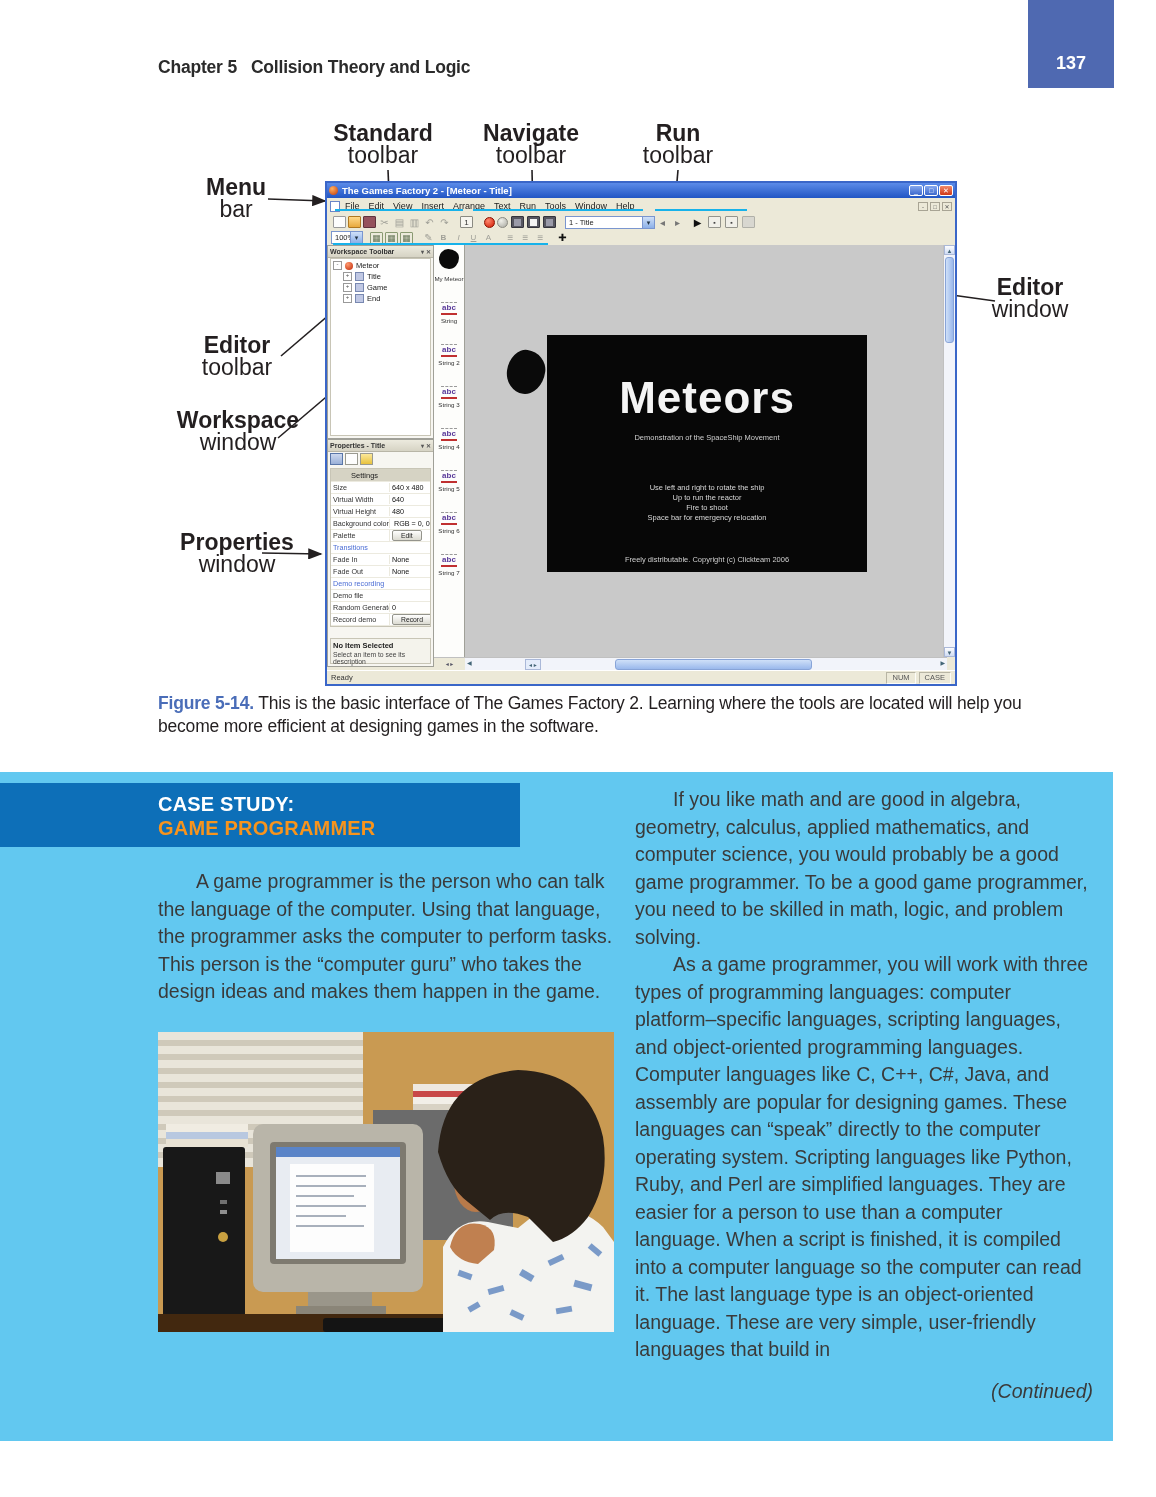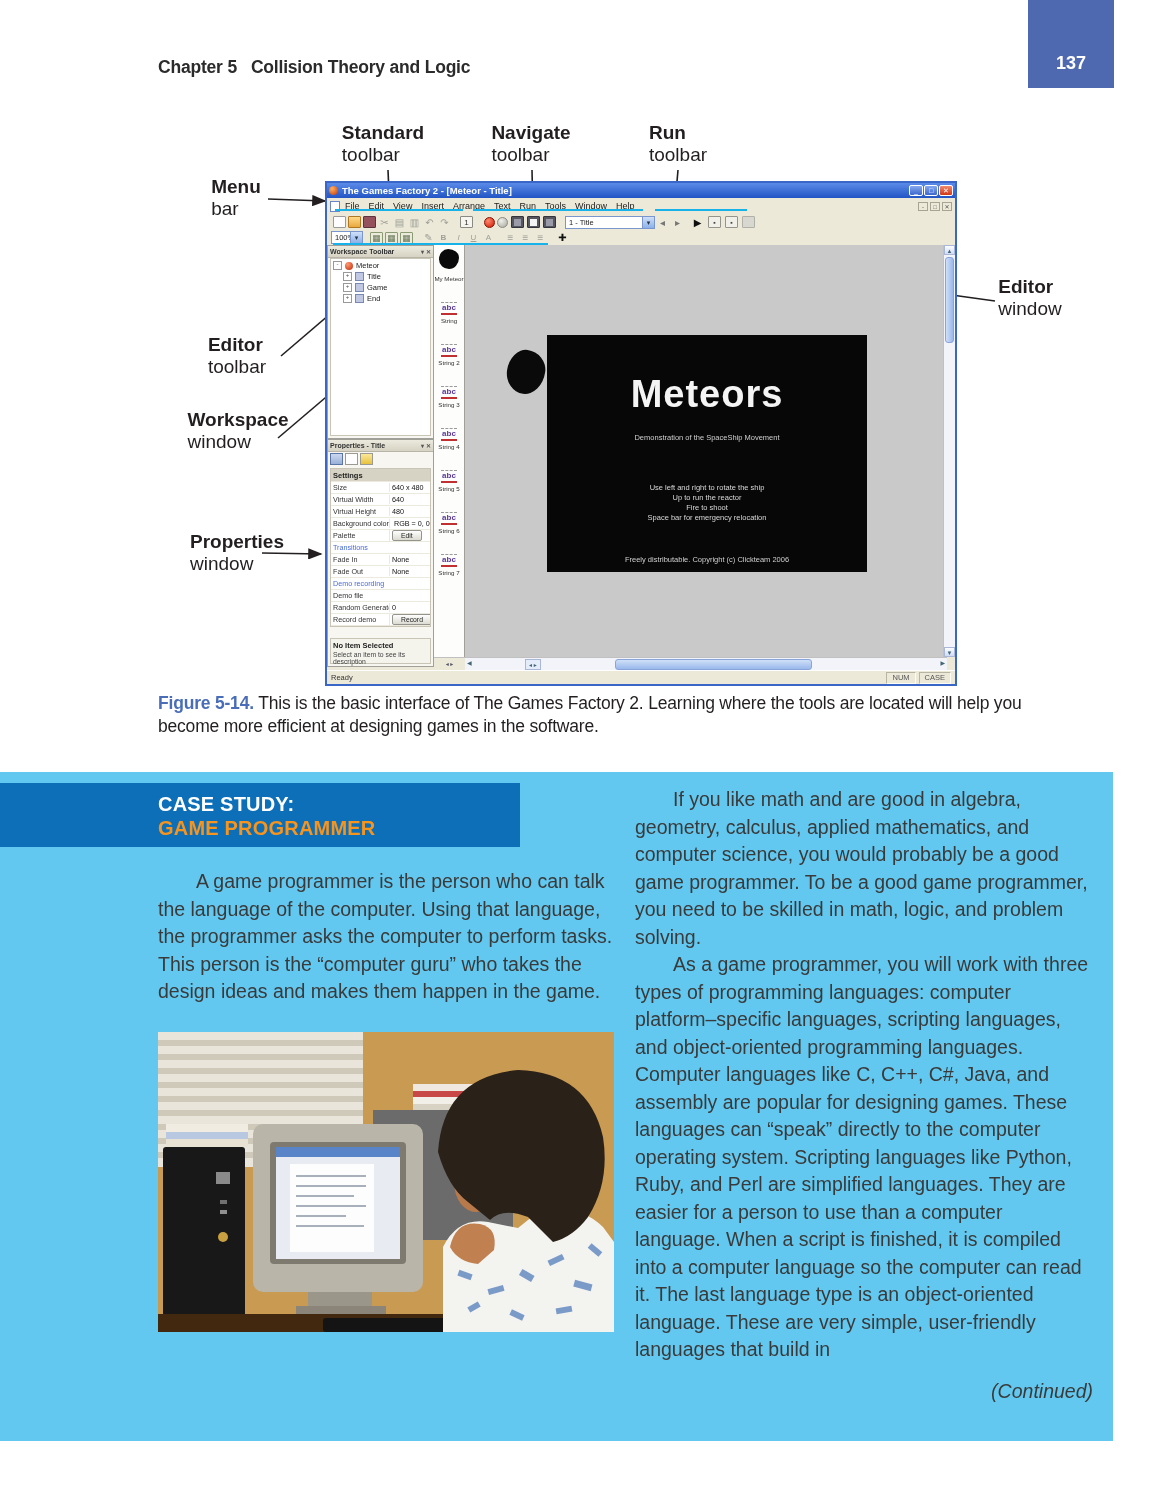--- a/index.html
+++ b/index.html
@@ -8,22 +8,22 @@
 
   
   .chapter-header{position:absolute;left:158px;top:57px;font-size:17.5px;font-weight:bold;
                   letter-spacing:-.2px;color:#2b2b2b;}
   .chapter-header .chap{margin-right:14px;}
   .page-number-box{position:absolute;left:1028px;top:0;width:86px;height:88px;background:#4f69b1;}
   .page-number-box span{position:absolute;left:0;right:0;bottom:14px;text-align:center;
                         color:#fff;font-weight:bold;font-size:18px;}
 
   
-  .callout{position:absolute;transform:translateX(-50%);
-           font-size:19px;line-height:22px;color:#231f20;white-space:nowrap;}
+  .callout{position:absolute;text-align:center;transform:translateX(-50%);
+           font-size:23px;line-height:22px;color:#231f20;white-space:nowrap;}
   .callout .c1{font-weight:bold;}
   .fig-arrows{position:absolute;left:0;top:0;pointer-events:none;}
 
   
   .app-window{position:absolute;left:325px;top:181px;width:632px;height:505px;
               background:#ece9d8;border:2px solid #3a66c8;box-sizing:border-box;
               font-family:"Liberation Sans",sans-serif;}
   .titlebar{position:absolute;left:0;top:0;right:0;height:15px;display:flex;align-items:center;
             background:linear-gradient(#5b8be8,#2155c4);padding:0 2px;box-sizing:border-box;}
   .app-ball{width:9px;height:9px;border-radius:50%;background:radial-gradient(circle at 35% 30%,#ffb060,#c03808);}
@@ -113,21 +113,21 @@
   .tico{width:7px;height:7px;background:#c0c8e4;border:1px solid #7888b0;}
 
   .properties-panel{top:256px;height:228px;}
   .ptabs{position:absolute;left:2px;top:13px;display:flex;gap:2px;}
   .ptab{width:13px;height:12px;border:1px solid #9a9a90;box-sizing:border-box;}
   .ptab.t1{background:linear-gradient(#cdd8ee,#9ab0d8);border-color:#5a76a8;}
   .ptab.t2{background:#fdfdfd;}
   .ptab.t3{background:linear-gradient(#fbe89a,#e8c23e);}
   .ptable{position:absolute;left:2px;right:2px;top:28px;background:#fff;border:1px solid #c8c5b6;}
   .prow{display:flex;align-items:center;height:11px;border-bottom:1px solid #eceadf;font-size:7.2px;}
-  .prow.phead{background:#d6d3c4;font-weight:bold;font-size:7.5px;color:#222;padding-left:2px;height:12px;}
+  .prow.phead{background:#d6d3c4;font-weight:normal;font-size:7.5px;color:#222;padding-left:20px;height:12px;}
   .plabel{width:56px;padding-left:2px;color:#333;white-space:nowrap;overflow:hidden;}
   .pval{flex:1;padding-left:2px;border-left:1px solid #eceadf;color:#111;white-space:nowrap;overflow:hidden;
         display:flex;align-items:center;}
   .prow.plink{color:#4a6cd4;padding-left:2px;}
   .swatch{width:7px;height:7px;background:#000;display:inline-block;margin-right:2px;}
   .pbtn{border:1px solid #94948c;border-radius:2px;background:linear-gradient(#fefefe,#dcdbd2);
         padding:0 8px;font-size:6.8px;height:9px;line-height:9px;color:#222;}
   .pfoot{position:absolute;left:2px;right:2px;bottom:2px;height:26px;background:#f4f3ec;
          border:1px solid #c8c5b6;box-sizing:border-box;padding:2px;}
   .pfoot .pf1{font-size:7.5px;font-weight:bold;color:#222;}
@@ -140,21 +140,21 @@
   .obj-meteor .blob{width:20px;height:20px;}
   .obj-label{display:block;font-size:6.2px;color:#333;margin-top:2px;white-space:nowrap;}
   .obj-item{margin-top:14px;}
   .abc-icon{display:inline-block;font-size:8px;font-weight:bold;color:#5a3a9a;border-bottom:2px solid #c03030;
             border-top:1px dashed #9a9a9a;line-height:10px;padding:0 1px;}
 
   .editor-area{position:absolute;left:138px;top:62px;width:482px;height:412px;background:#c9c9c9;overflow:hidden;}
   .blob-floating{position:absolute;left:42px;top:105px;width:38px;height:44px;transform:rotate(8deg);}
   .game-frame{position:absolute;left:82px;top:90px;width:320px;height:237px;background:#070707;}
   .gs-title{position:absolute;left:0;right:0;top:38px;text-align:center;color:#f4f4f4;
-            font-size:38px;font-weight:bold;letter-spacing:1px;}
+            font-size:44px;font-weight:bold;letter-spacing:1px;}
   .gs-sub{position:absolute;left:0;right:0;top:98px;text-align:center;color:#cfcfcf;font-size:7.5px;}
   .gs-instr{position:absolute;left:0;right:0;top:148px;text-align:center;color:#d8d8d8;
             font-size:7.5px;line-height:10px;}
   .gs-copy{position:absolute;left:0;right:0;top:220px;text-align:center;color:#cfcfcf;font-size:7.5px;}
 
   .vscroll{position:absolute;right:0;top:62px;width:12px;height:412px;background:#f2f4fa;
            border-left:1px solid #c0c0c0;box-sizing:border-box;}
   .vscroll .sarrow{display:block;height:10px;font-size:6px;text-align:center;color:#467;line-height:10px;
                    background:linear-gradient(#fdfdfe,#cfdcf4);border:1px solid #aab8d8;box-sizing:border-box;}
   .vscroll .sthumb{position:absolute;left:1px;right:1px;top:12px;height:84px;border-radius:3px;

